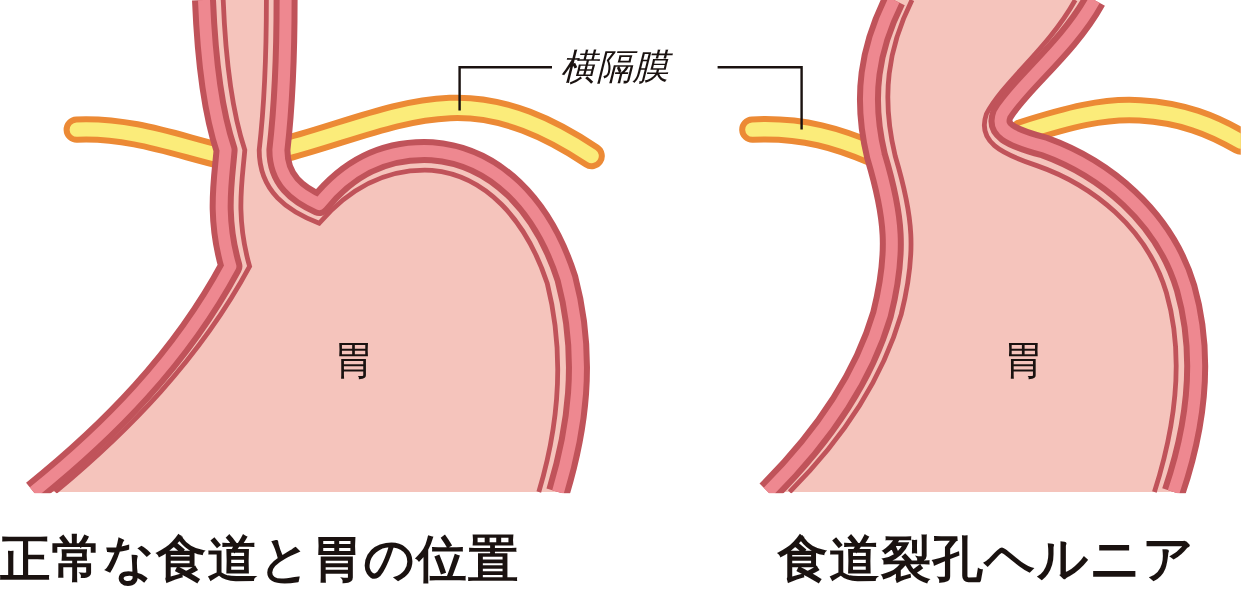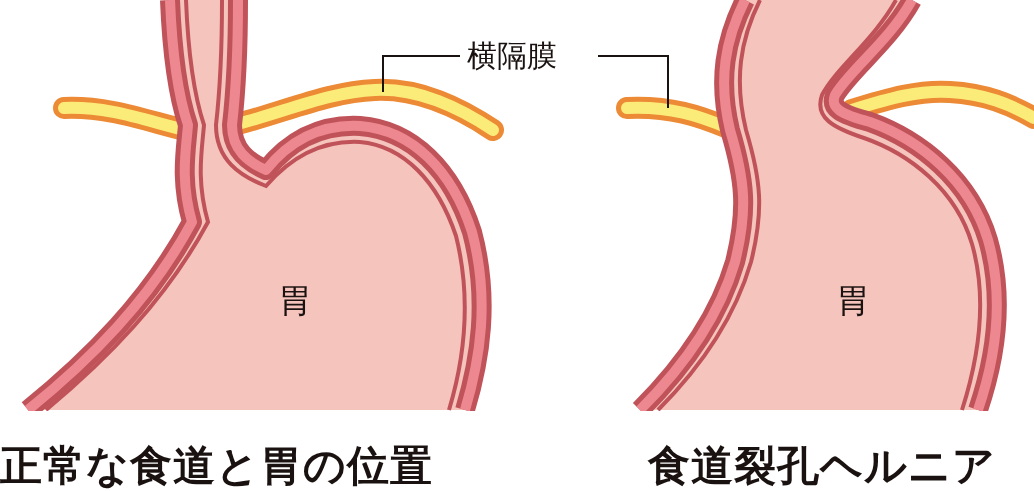--- a/index.html
+++ b/index.html
@@ -78,19 +78,19 @@
       <rect x="520" y="411" width="514" height="20" fill="#ffffff"></rect>
     </g>
   </g>
 
   <g>
     <polyline points="383,92 383,56 460,56" fill="none" stroke="#1a1210" stroke-width="2"></polyline>
     <polyline points="598,56 668,56 668,108" fill="none" stroke="#1a1210" stroke-width="2"></polyline>
   </g>
 </svg>
 
-<div class="label callout" style="left:467px; top:36px;">横隔膜</div>
+<div class="label callout" style="left:467px; top:36px;font-style:italic;">横隔膜</div>
 
 <div class="label organ-label" style="left:278px; top:278px;">胃</div>
 <div class="label organ-label" style="left:836px; top:278px;">胃</div>
 
 <div class="label title" style="left:0px; top:438px;">正常な食道と胃の位置</div>
 <div class="label title" style="left:648px; top:438px;">食道裂孔ヘルニア</div>
 
 </body></html>

